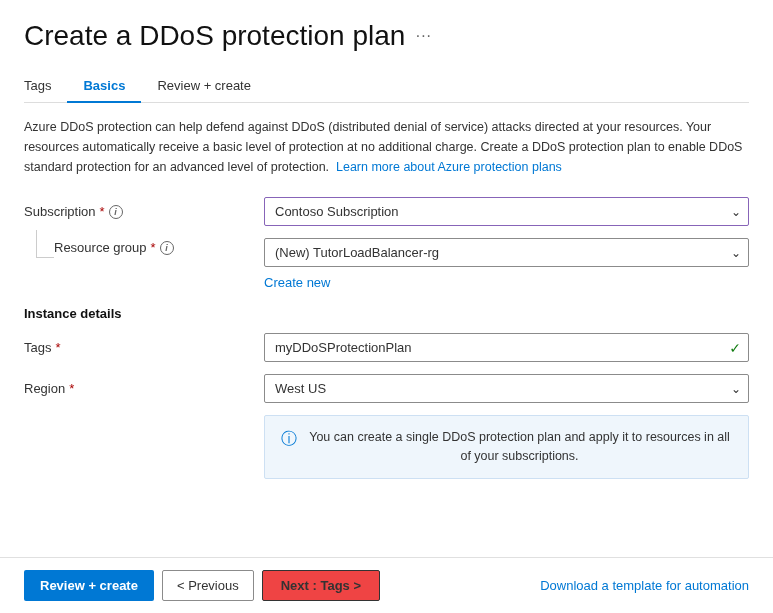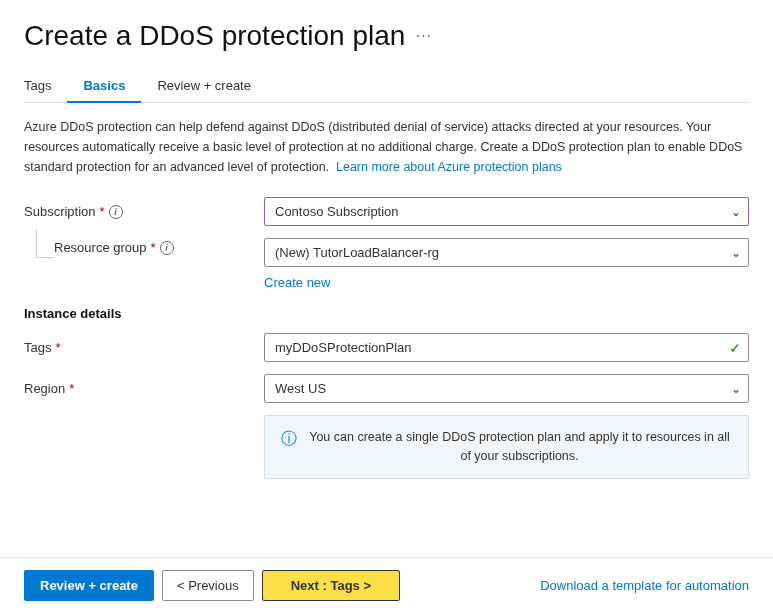--- a/index.html
+++ b/index.html
@@ -229,24 +229,24 @@
       background: #fff;
       color: #333;
       border: 1px solid #8b8b8b;
       padding: 7px 14px;
       font-size: 13px;
       border-radius: 2px;
       cursor: pointer;
       font-family: inherit;
     }
     .btn-next {
-      background: #fde047;
+      background: #ef4444;
       color: #333;
       border: 1.5px solid #333;
-      padding: 7px 28px;
+      padding: 7px 18px;
       font-size: 13px;
       border-radius: 2px;
       cursor: pointer;
       font-family: inherit;
       font-weight: 600;
       text-align: right;
     }
     .footer-spacer { flex: 1; }
     .footer-link {
       color: #0078d4;

